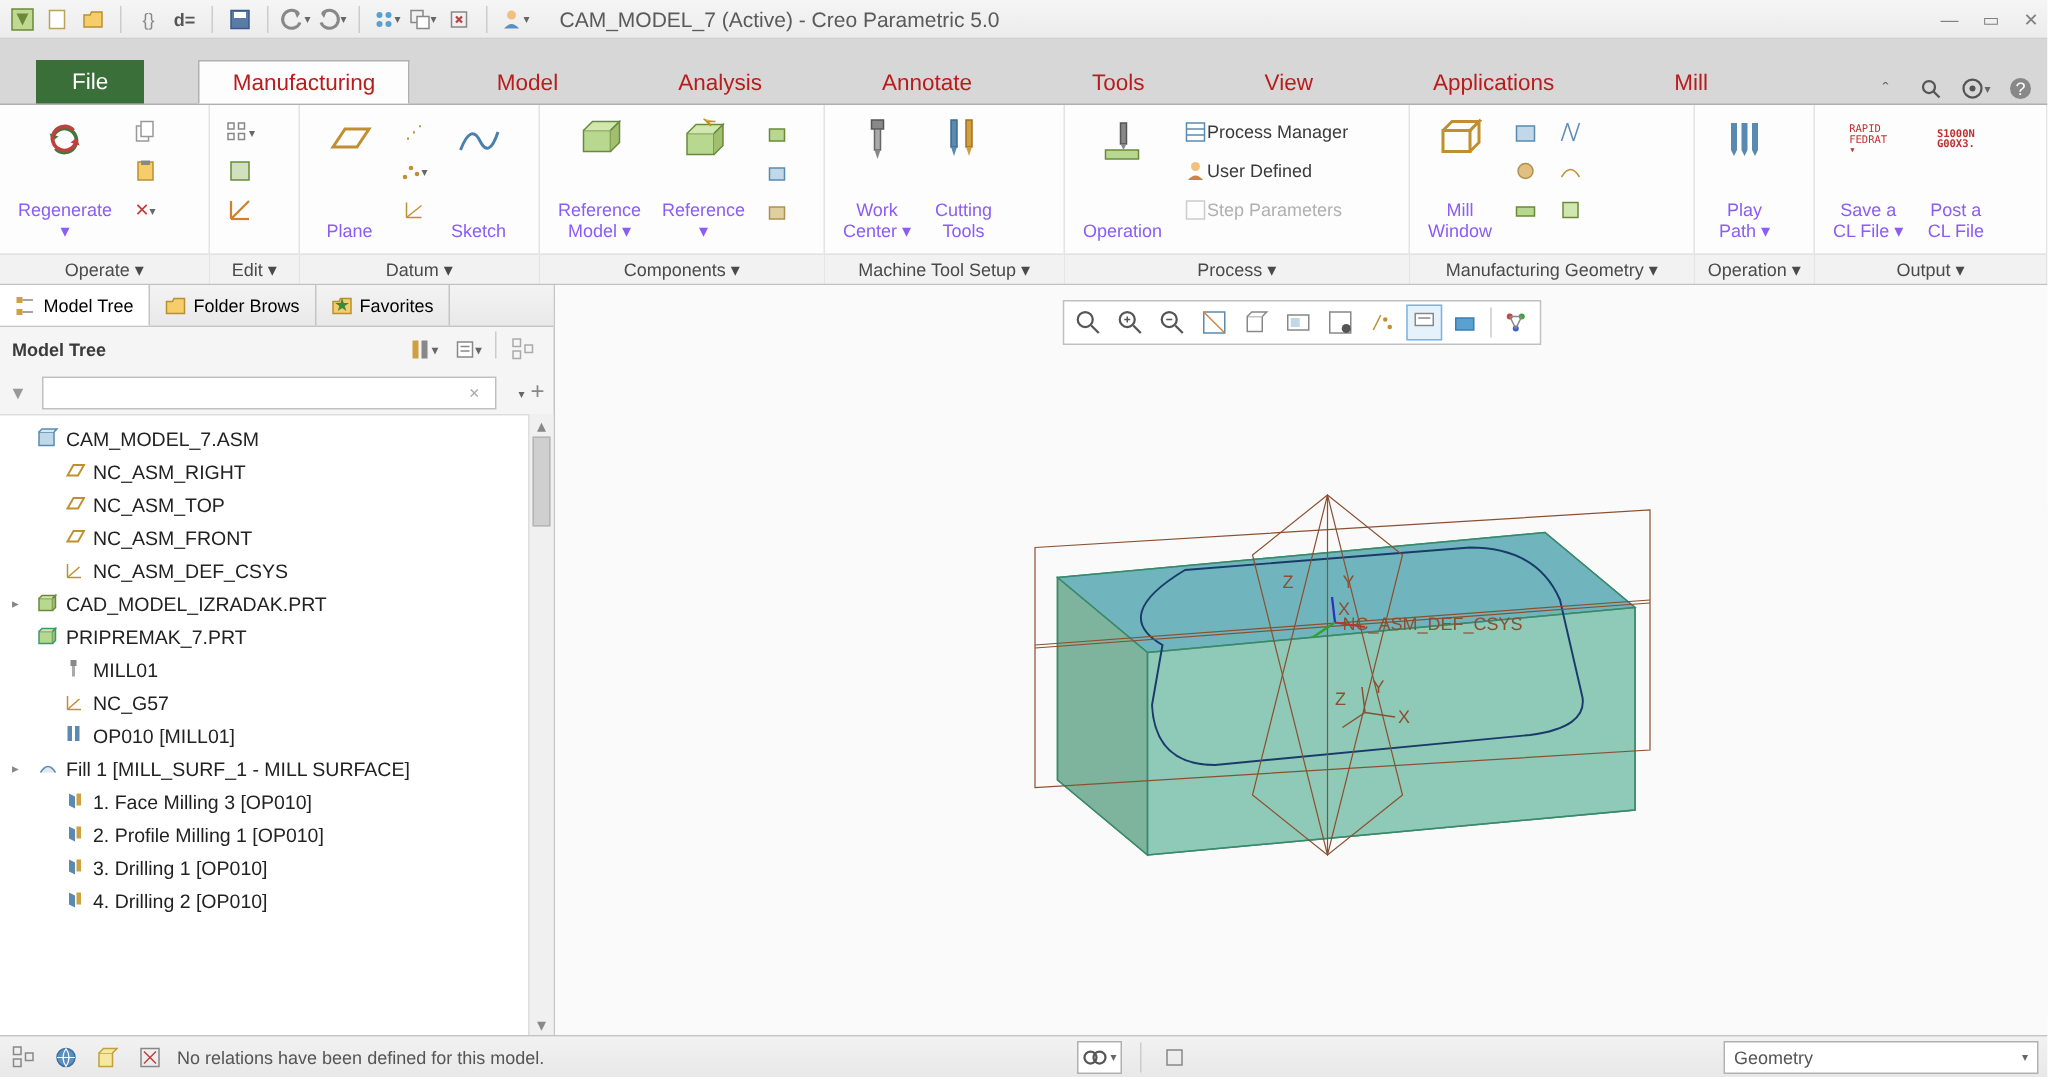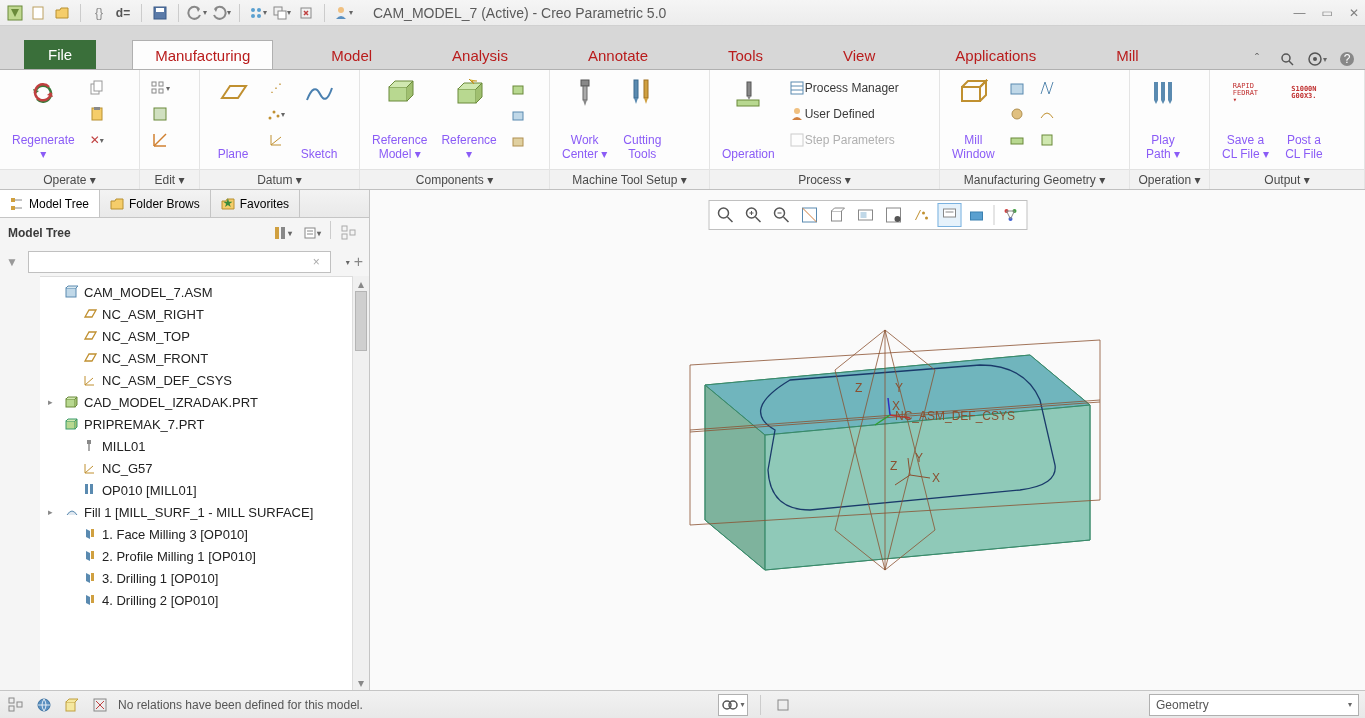--- a/index.html
+++ b/index.html
@@ -548,21 +548,21 @@
           </span>
       </div>
     </div>
     <div class="searchrow">
       <span class="funnel">▼</span>
       <input type="text" placeholder="" style="">
       <span class="x">×</span>
       <span class="dd">▾</span>
       <span style="color:#888; font-size:16px;">+</span>
     </div>
-    <div style="display:flex; flex:1; min-height:0;padding-left:40px;">
+    <div style="display:flex; flex:1; min-height:0;">
       <div class="tree" id="tree">
           <div class="node" style="padding-left: 8px;">
             <span class="exp"></span>
             <span class="nico">
               <svg width="14" height="14">
                 <rect x="1" y="3" width="10" height="9" fill="#c0d8e8" stroke="#5a8ab0"></rect>
                 <path d="M1 3 L3 1 L13 1 L11 3" fill="#d8e8f0" stroke="#5a8ab0"></path>
               </svg>
             </span>
             <span class="nlab">CAM_MODEL_7.ASM</span>

